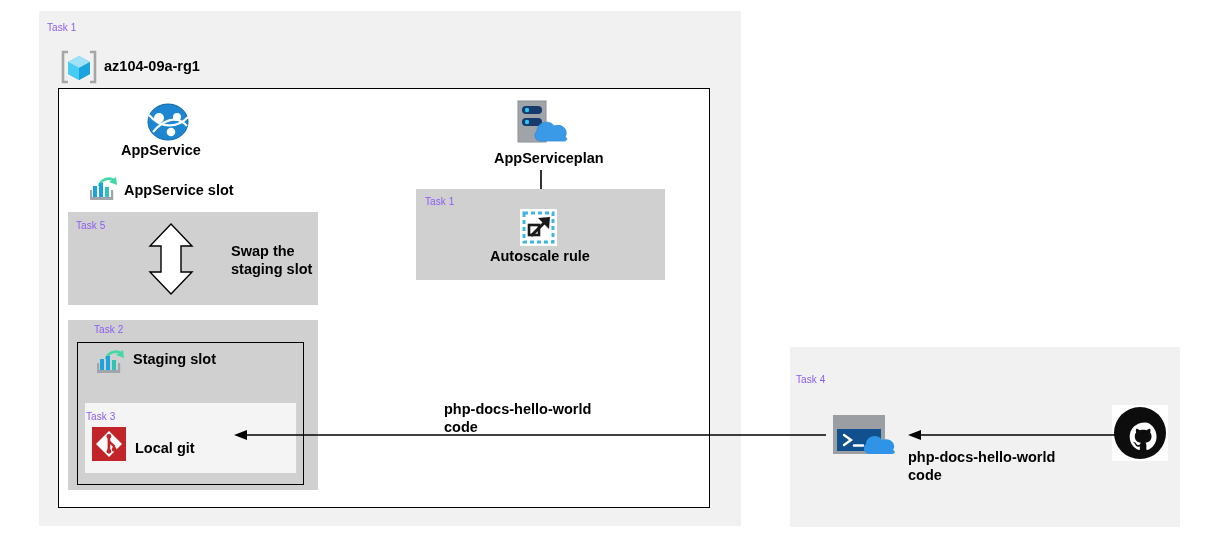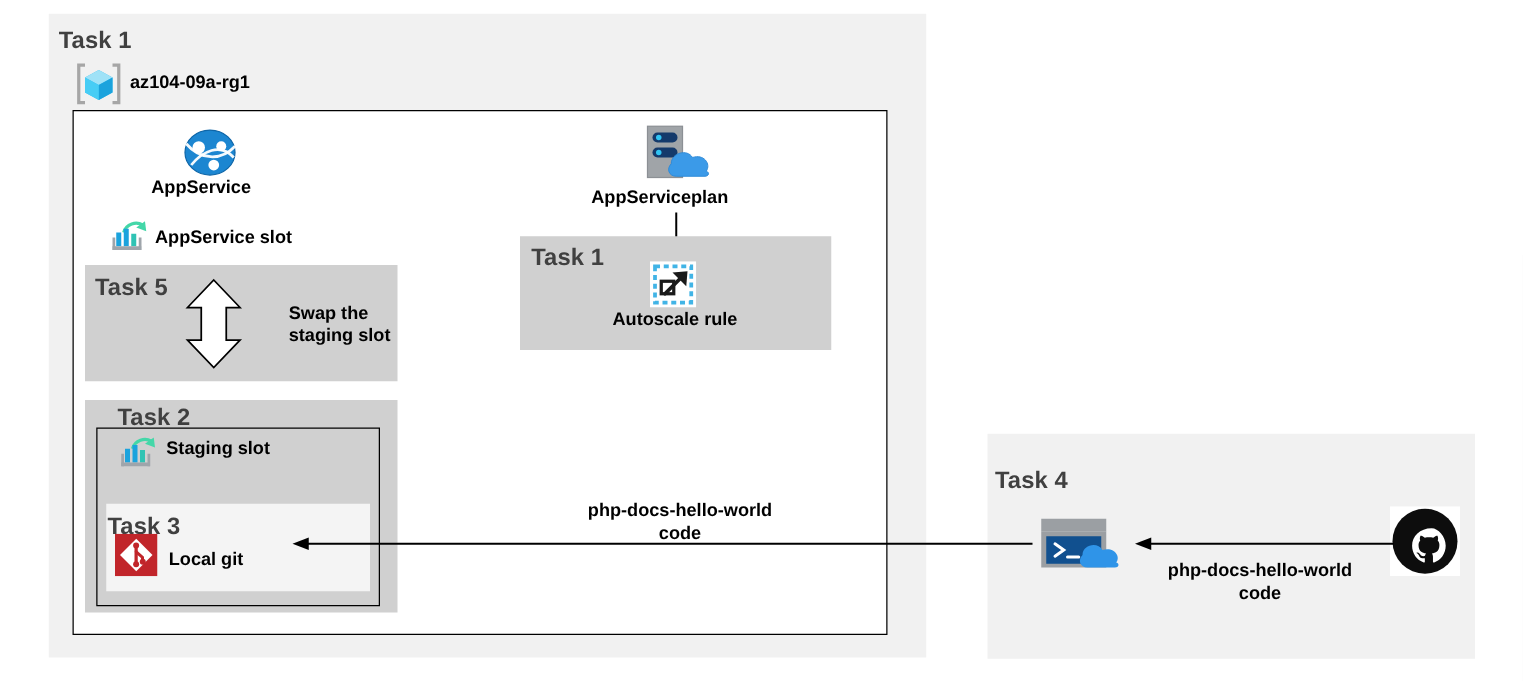--- a/index.html
+++ b/index.html
@@ -37,36 +37,36 @@
     background: #d0d0d0;
     border: 1.5px solid #000000;
   }
   .box-faint {            
     background: #f4f4f4;
   }
 
   
   .task-label {
     position: absolute;
-    color: #404040;
-    font-weight: bold;
-    font-size: 19px;
+    color: #8b5cf6;
+    font-weight: normal;
+    font-size: 10px;
     letter-spacing: .1px;
     white-space: nowrap;
   }
   .node-label {
     position: absolute;
     color: #000000;
     font-weight: bold;
     font-size: 14.5px;
     white-space: nowrap;
     line-height: 1.22;
   }
   .node-label.center {
-    text-align: center;
+    text-align: left;
     white-space: normal;
   }
 
   
   .icon {
     position: absolute;
     display: block;
     line-height: 0;
   }
 
@@ -182,21 +182,21 @@
       <rect x="11" y="7" width="20" height="8" rx="4" fill="#153a6b"></rect>
       <circle cx="16" cy="11" r="2.2" fill="#31c5f4"></circle>
       <rect x="11" y="19" width="20" height="8" rx="4" fill="#153a6b"></rect>
       <circle cx="16" cy="23" r="2.2" fill="#31c5f4"></circle>
       <path d="M30 42 C24 42, 22 36, 26 32 C26 23, 39 20, 43 27 C52 24, 58 32, 54 38
                C57 39, 56 42, 53 42 Z" fill="#3b9ae8"></path>
       <path d="M30 42 C24 42, 22 36, 26 32 C26 23, 39 20, 43 27 C52 24, 58 32, 54 38
                C57 39, 56 42, 53 42 Z" fill="none" stroke="#2e8ad8" stroke-width="0.8"></path>
     </svg>
   </div>
-  <div class="node-label" style="left:473px; top:150px;text-align:center;">AppServiceplan</div>
+  <div class="node-label" style="left:494px; top:150px;text-align:center;">AppServiceplan</div>
 
   <svg class="connector" style="left:533px; top:170px; width:16px; height:48px;">
     <line x1="8" y1="0" x2="8" y2="37" stroke="#000000" stroke-width="1.6"></line>
     <polygon points="8,46 3,34 13,34" fill="#000000"></polygon>
   </svg>
 
   <div class="box box-gray" style="left:416px; top:189px; width:249px; height:91px;"></div>
   <div class="task-label" style="left:425px; top:196px;">Task 1</div>
 
   <div class="icon" style="left:520px; top:209px; width:37px; height:37px;">

